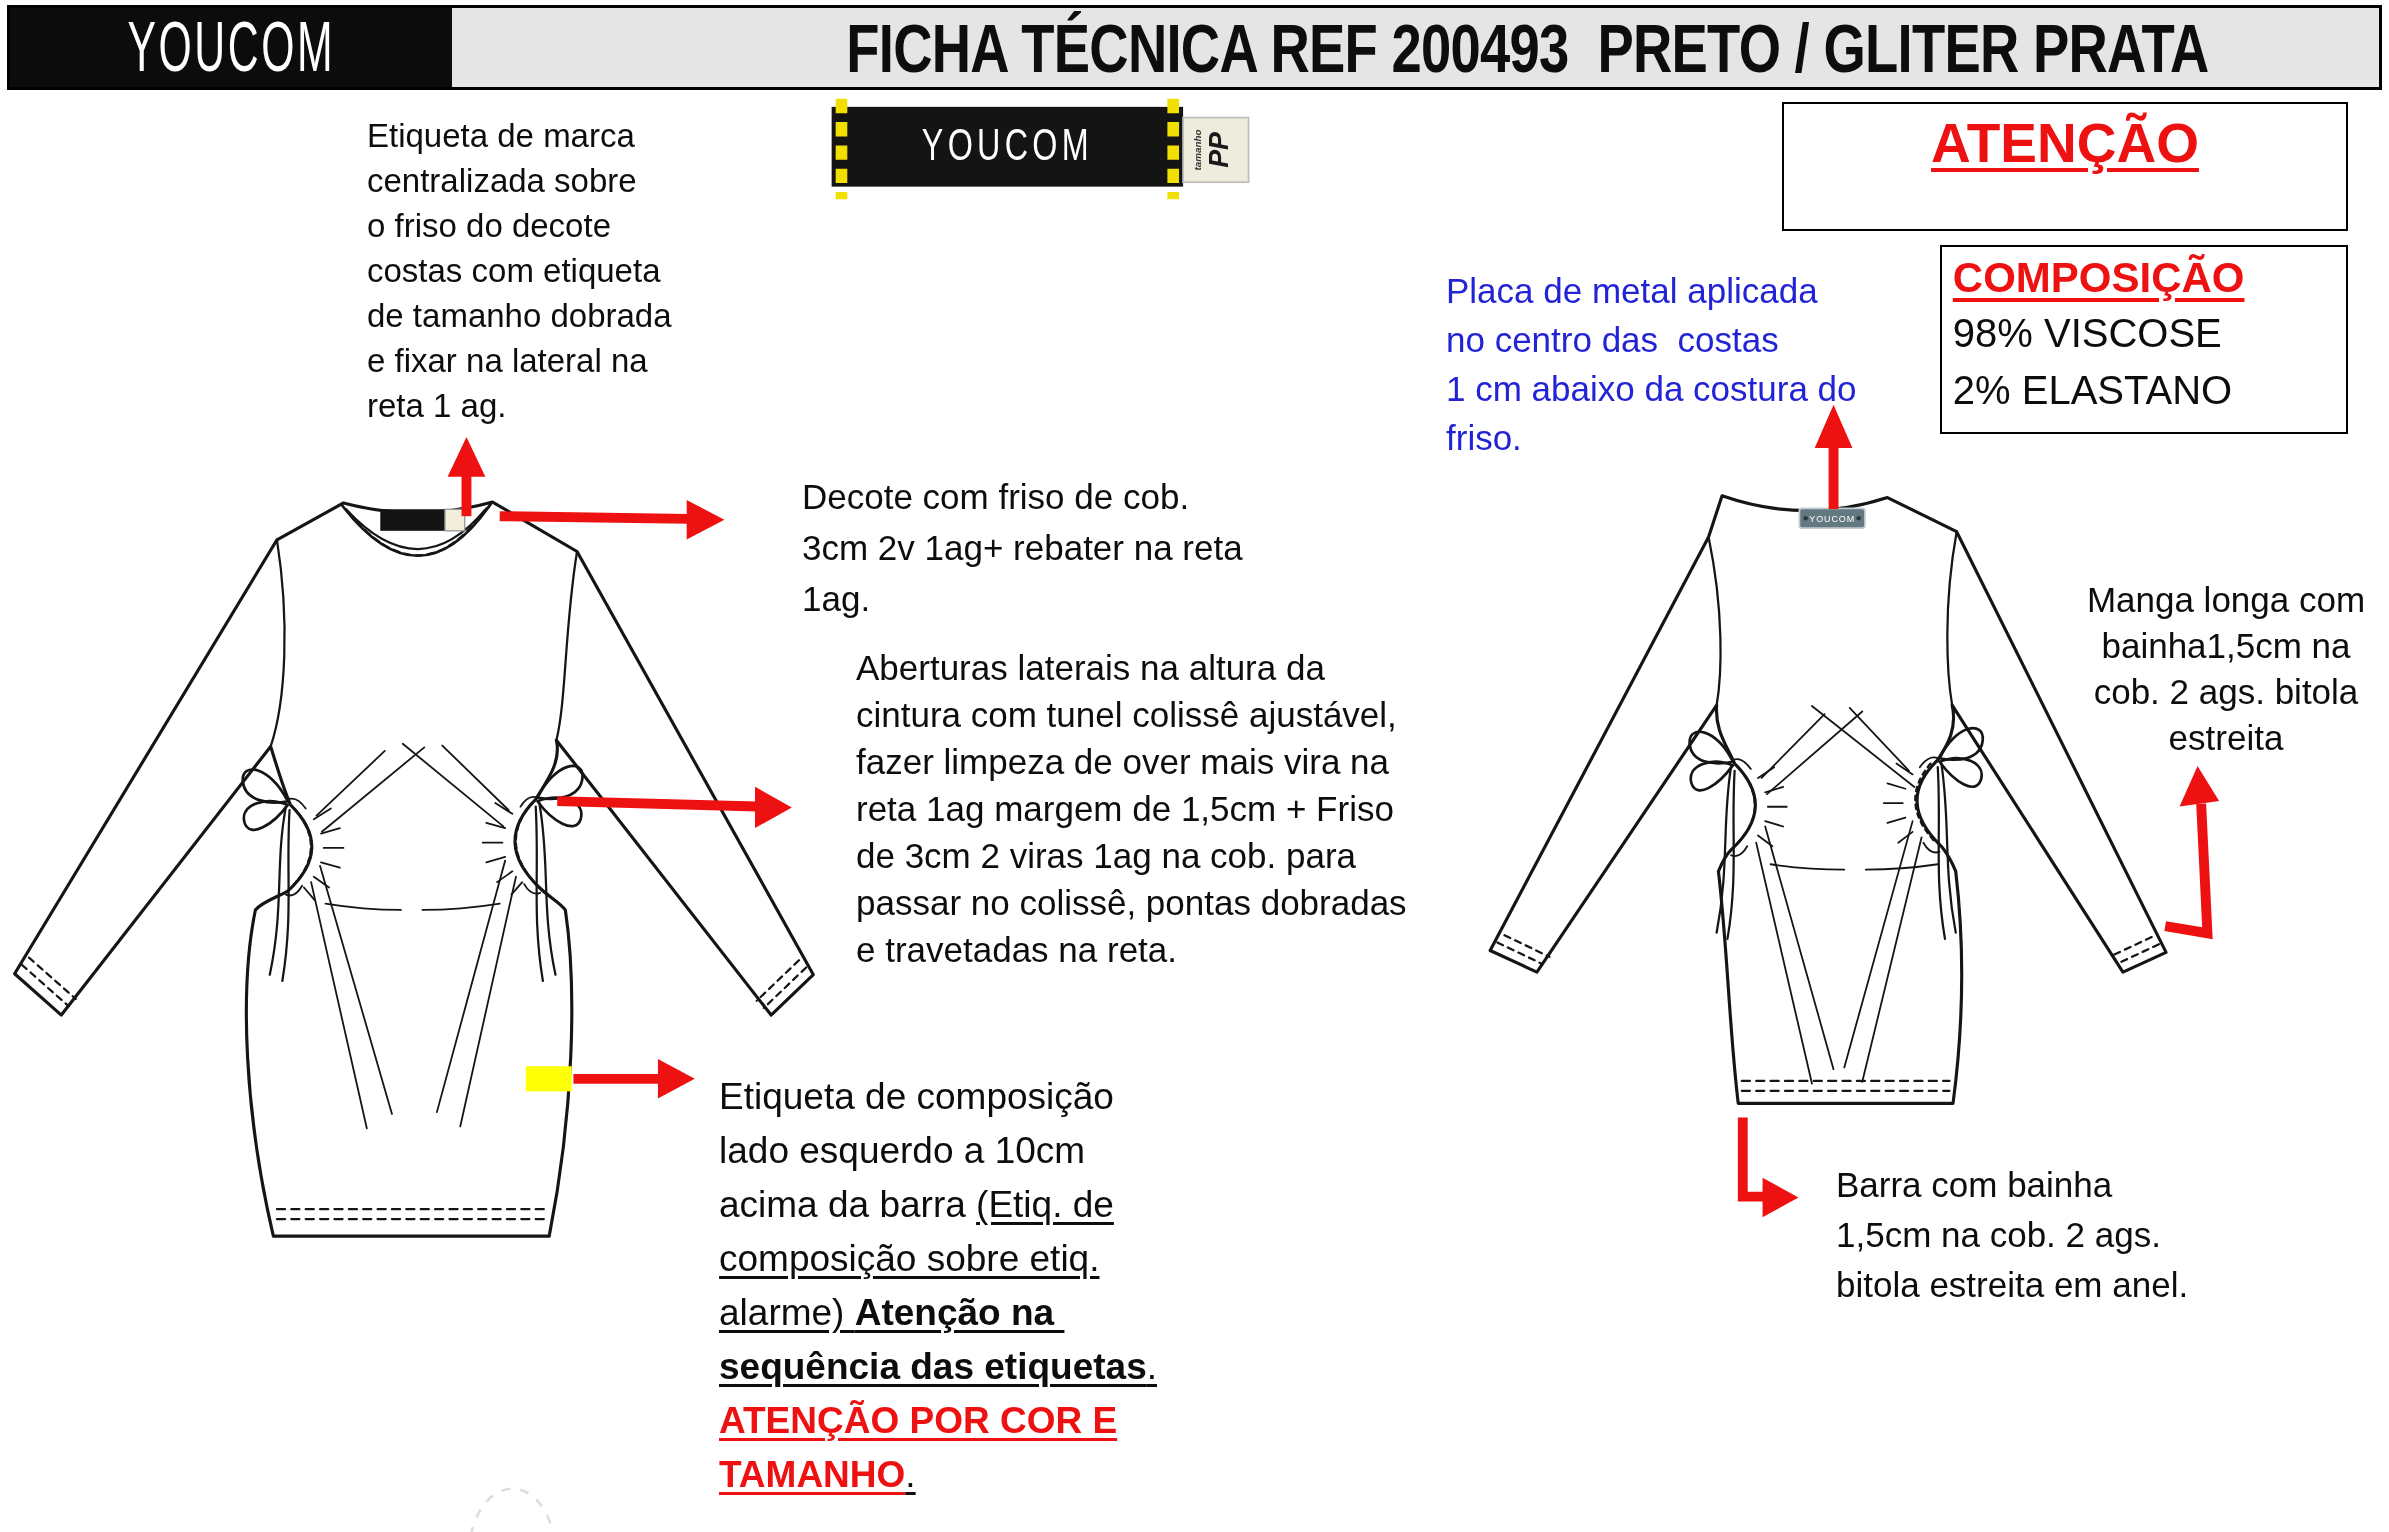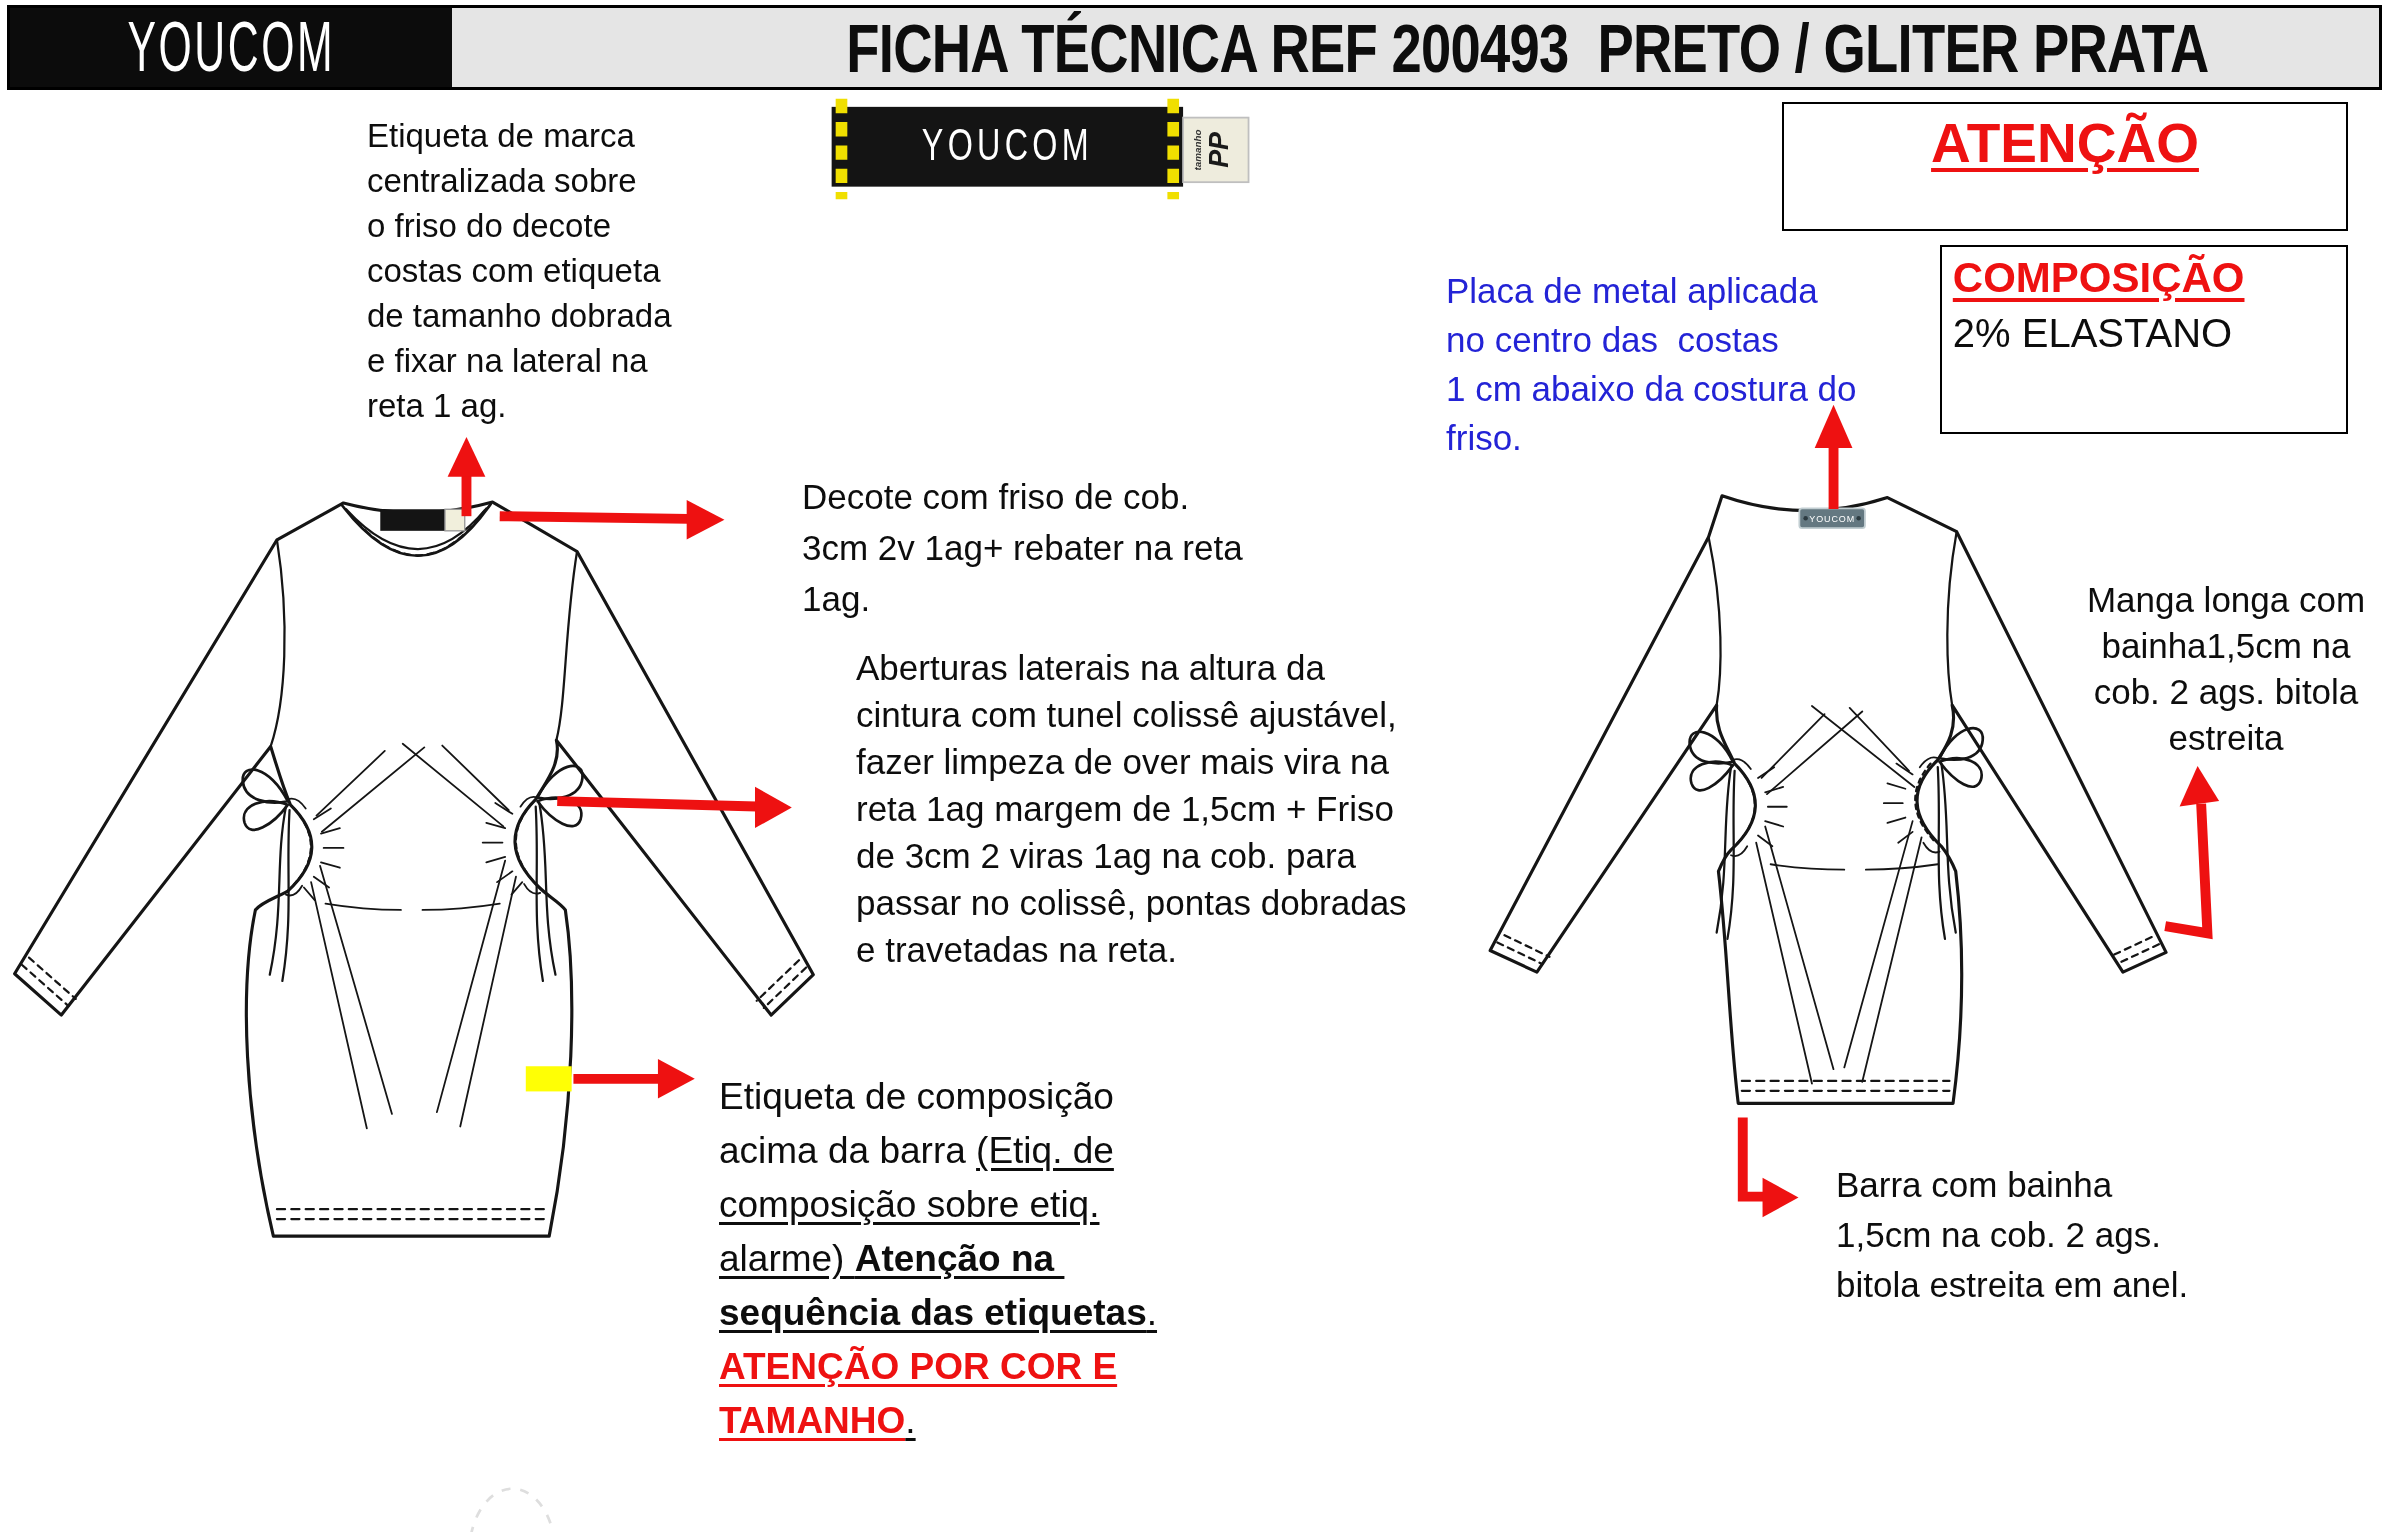--- a/index.html
+++ b/index.html
@@ -285,20 +285,21 @@
   <rect x="585" y="1186" width="51" height="28" fill="#ffff05"></rect>
 </svg>
 
 <div class="abs info-box" id="atencao-box">
   <div class="bx-title">ATENÇÃO</div>
 </div>
 
 <div class="abs info-box" id="composicao-box">
   <div class="bx-title">COMPOSIÇÃO</div>
   <div class="bx-body">
+      <div class="ln">98% VISCOSE</div>
       <div class="ln">2% ELASTANO</div>
     </div>
 </div>
 
 <div class="abs note" style="left:367px;top:113px;font-size:33px;line-height:45px;">
     <div class="ln">Etiqueta de marca</div>
     <div class="ln">centralizada sobre</div>
     <div class="ln">o friso do decote</div>
     <div class="ln">costas com etiqueta</div>
     <div class="ln">de tamanho dobrada</div>
@@ -337,20 +338,21 @@
   </div>
 
 <div class="abs note" style="left:1836px;top:1160px;font-size:35px;line-height:50px;">
     <div class="ln">Barra com bainha</div>
     <div class="ln">1,5cm na cob. 2 ags.</div>
     <div class="ln">bitola estreita em anel.</div>
   </div>
 
 <div class="abs note" style="left:719px;top:1070px;font-size:37px;line-height:54px;">
     <div class="ln"><span>Etiqueta de composição</span></div>
+    <div class="ln"><span>lado esquerdo a 10cm</span></div>
     <div class="ln"><span>acima da barra </span><span class="u">(Etiq. de</span></div>
     <div class="ln"><span class="u">composição sobre etiq.</span></div>
     <div class="ln"><span class="u">alarme) </span><span class="u b">Atenção na </span></div>
     <div class="ln"><span class="u b">sequência das etiquetas</span><span class="u">.</span></div>
     <div class="ln"><span class="u b red">ATENÇÃO POR COR E</span></div>
     <div class="ln"><span class="u b red">TAMANHO</span><span class="u">.</span></div>
   </div>
 
 
 </body></html>

